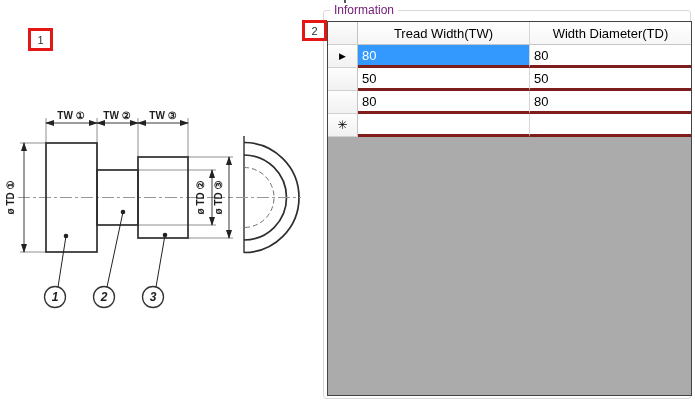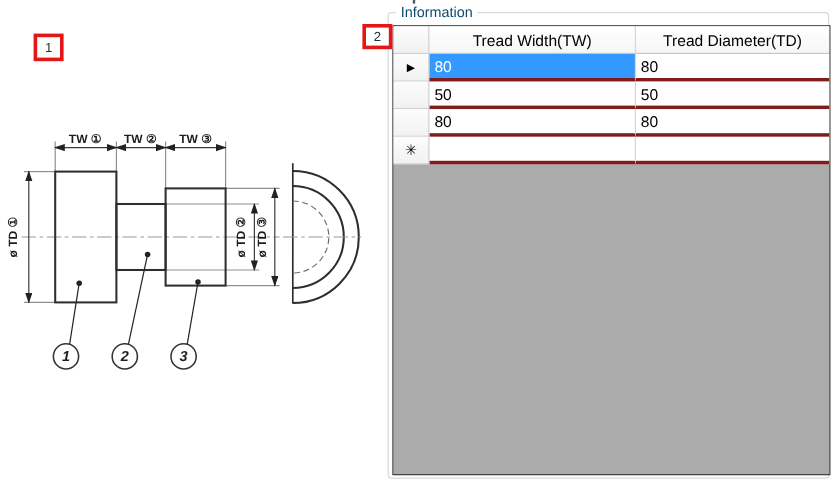--- a/index.html
+++ b/index.html
@@ -12,21 +12,21 @@
           font-size:11px;color:#233;z-index:30;}
   .marker.m1{left:28px;top:28px;width:25px;height:23px;}
   .marker.m2{left:302px;top:20px;width:25px;height:21px;}
 
   .top-tick{position:absolute;left:344px;top:0;width:2px;height:3px;background:#555;}
 
   
   .groupbox{position:absolute;left:323px;top:10px;width:368px;height:389px;box-sizing:border-box;
             border:1px solid #d9d9d9;border-radius:3px;background:#ffffff;}
   .groupbox-label{position:absolute;left:6px;top:-8px;background:#ffffff;padding:0 4px;
-                  font-size:12px;color:#0c4a6e;line-height:15px;}
+                  font-size:12px;color:#701a75;line-height:15px;}
 
   
   .datagrid{position:absolute;left:327px;top:21px;width:365px;height:375px;box-sizing:border-box;
             border:1px solid #434343;background:#ababab;z-index:10;}
   .grid-row{display:flex;height:23px;box-sizing:border-box;background:#ffffff;}
   .cell{box-sizing:border-box;border-right:1px solid #d6d6d6;border-bottom:3px solid #7f1d1d;
         font-size:13px;color:#000;display:flex;align-items:center;overflow:hidden;white-space:nowrap;}
   .rowhdr{width:30px;flex:0 0 30px;background:linear-gradient(#fdfdfd,#f1f1f1);
           border-right:1px solid #c3c3c3;border-bottom:1px solid #d0d0d0;
           justify-content:center;}
@@ -125,21 +125,21 @@
 
   <div class="groupbox">
     <span class="groupbox-label">Information</span>
   </div>
 
   <div class="datagrid">
 
     <div class="grid-row">
       <div class="cell rowhdr"></div>
       <div class="cell colhdr c1">Tread Width(TW)</div>
-      <div class="cell colhdr c2">Tread Diameter(TD)</div>
+      <div class="cell colhdr c2">Width Diameter(TD)</div>
     </div>
 
     <div class="grid-row">
       <div class="cell rowhdr">
         <span class="indicator">▶</span>
       </div>
       <div class="cell datacell selcell c1">80</div>
       <div class="cell datacell c2">80</div>
     </div>
 

